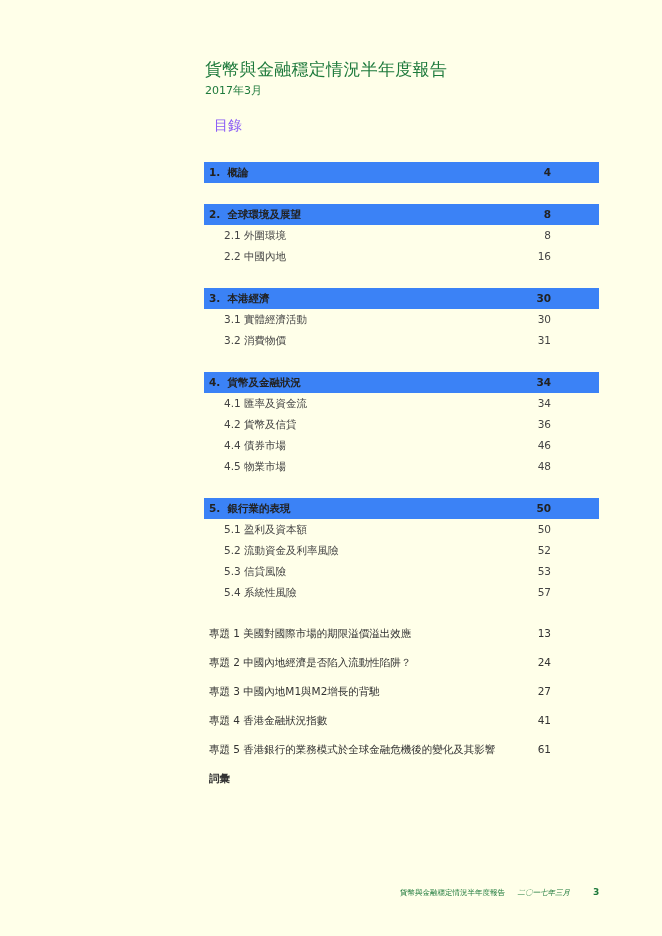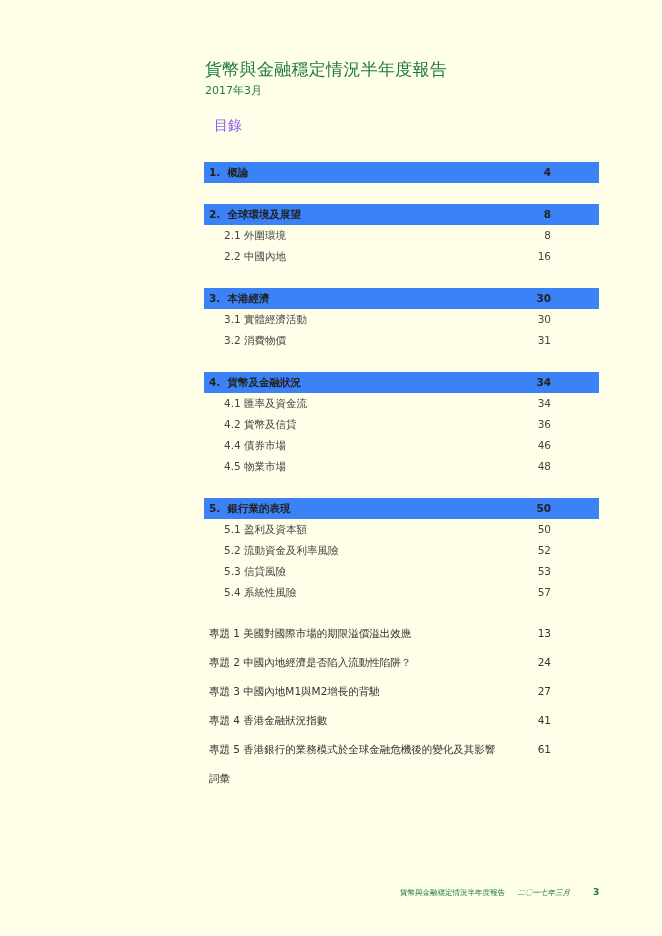--- a/index.html
+++ b/index.html
@@ -73,21 +73,21 @@
   .row.sub {
     color: #444;
   }
   .gap { height: 21px; }
   .row.box {
     height: 29px;
     line-height: 29px;
     color: #333;
   }
   .row.glossary {
-    font-weight: normal;
+    font-weight: bold;
     color: #333;
   }
   .footer {
     position: absolute;
     left: 400px;
     top: 888px;
     font-size: 7.5px;
     color: #1E7A3C;
     white-space: nowrap;
   }

